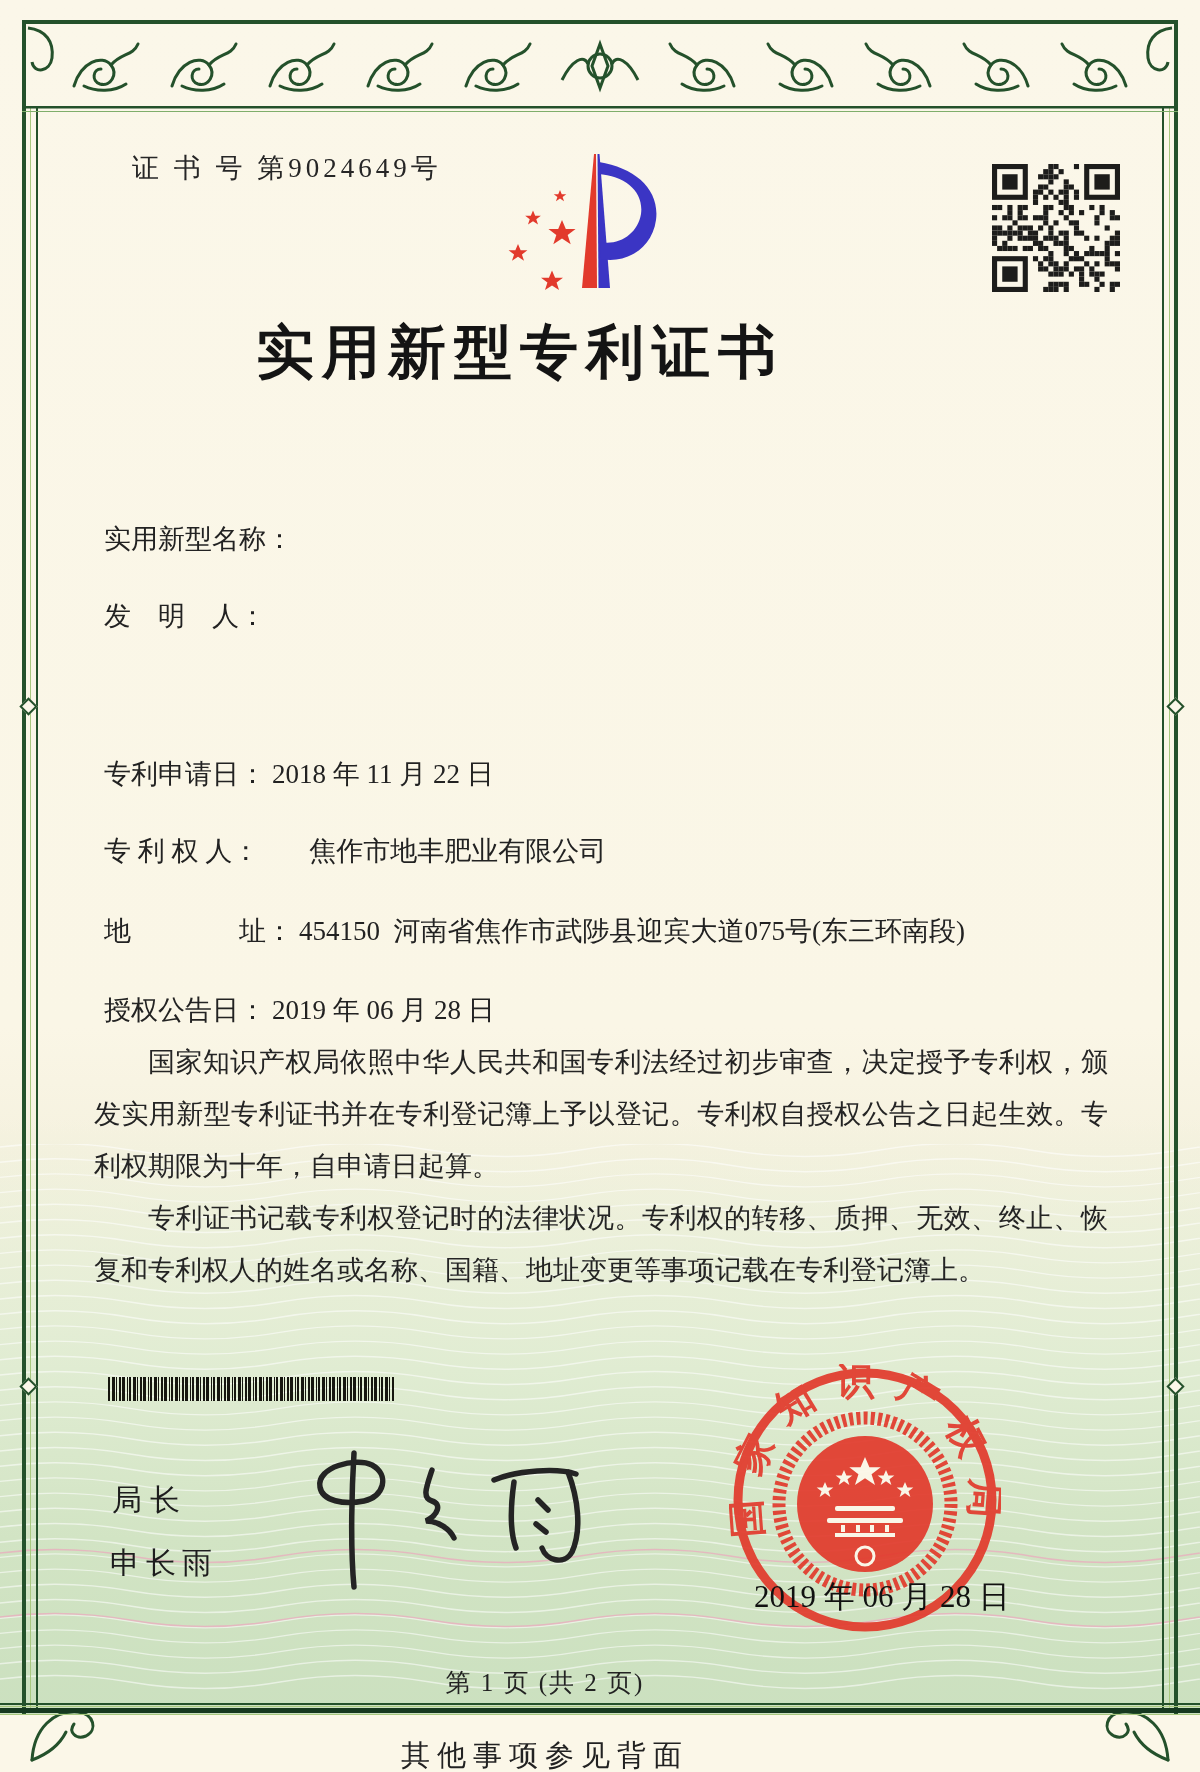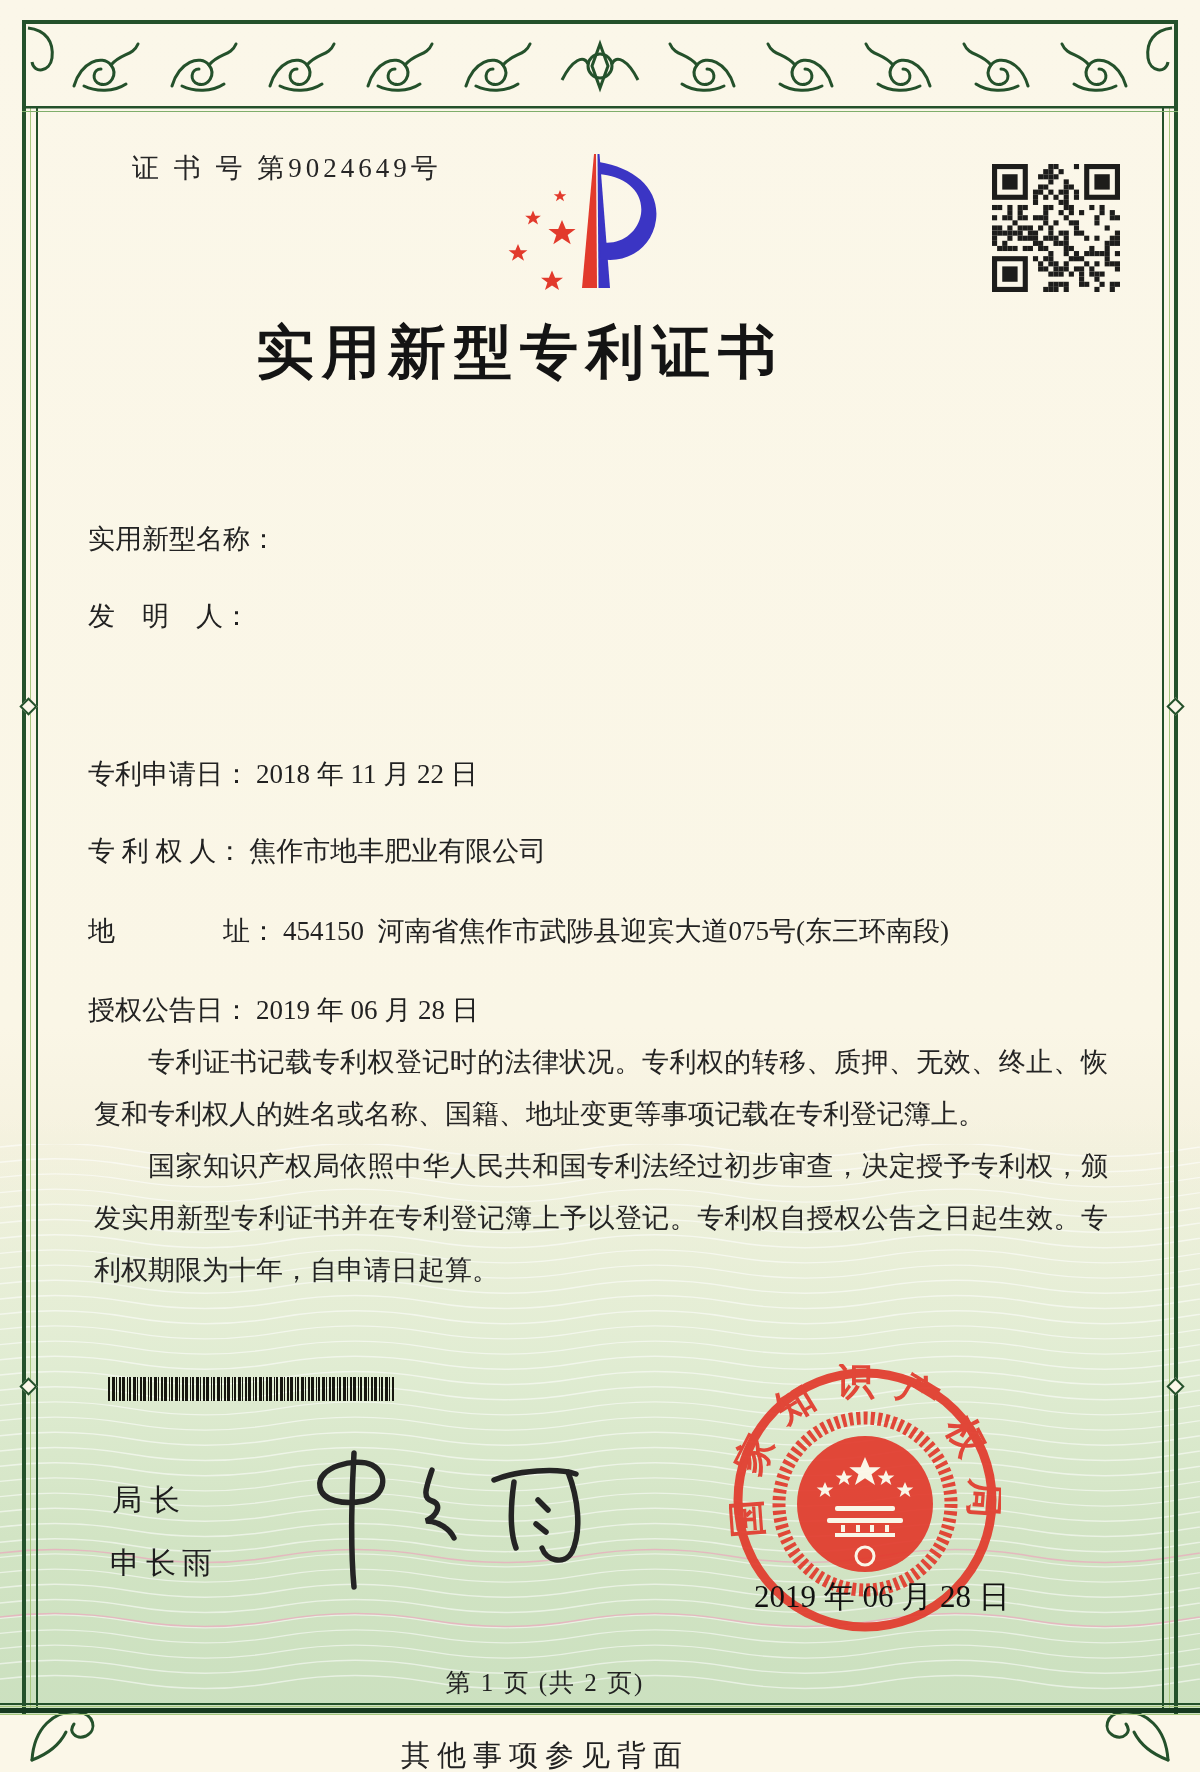--- a/index.html
+++ b/index.html
@@ -15,21 +15,21 @@
   .fl{position:absolute;background:#24512b;}
   .fl.light{background:#a9c87f;}
   .knot{position:absolute;width:9px;height:9px;border:2px solid #24512b;transform:rotate(45deg);background:#fbf7e9;}
   
   .cert-no{position:absolute;left:84px;top:150px;font-size:27px;letter-spacing:4px;color:#262626;margin-left:48px;}
   .logo{position:absolute;left:498px;top:138px;}
   .qr{position:absolute;left:992px;top:164px;width:128px;height:128px;}
   .title{position:absolute;left:150px;top:314px;width:740px;text-align:center;
          font-size:58px;font-weight:700;letter-spacing:8px;color:#141414;}
   
-  .row{position:absolute;left:88px;display:flex;align-items:baseline;font-size:27px;color:#222;}
+  .row{position:absolute;left:104px;display:flex;align-items:baseline;font-size:27px;color:#222;}
   .row .label,.row .value{white-space:pre;}
   .row .value{margin-left:6px;}
   .grant2{position:absolute;left:610px;display:flex;font-size:27px;color:#222;}
   
   .paras{position:absolute;left:94px;top:1036px;width:1014px;font-size:27px;line-height:52px;text-align:justify;color:#242424;}
   .paras p{margin:0;text-indent:2em;}
   
   .barcode{position:absolute;left:108px;top:1377px;width:292px;height:24px;}
   .barcode i{position:absolute;top:0;bottom:0;background:#16160f;}
   .director-label{position:absolute;left:112px;top:1480px;font-size:30px;letter-spacing:8px;color:#1d1d1d;}
@@ -371,36 +371,36 @@
   <div class="row" style="top:521px;">
     <span class="label">实用新型名称：</span>
   </div>
   <div class="row" style="top:598px;">
     <span class="label">发　明　人：</span>
   </div>
   <div class="row" style="top:756px;">
     <span class="label">专利申请日：</span>
     <span class="value">2018 年 11 月 22 日</span>
   </div>
-  <div class="row" style="top:833px;">
+  <div class="row" style="top:833px;gap:44px;">
     <span class="label">专 利 权 人：</span>
     <span class="value">焦作市地丰肥业有限公司</span>
   </div>
   <div class="row" style="top:913px;">
     <span class="label">地　　　　址：</span>
     <span class="value">454150  河南省焦作市武陟县迎宾大道075号(东三环南段)</span>
   </div>
   <div class="row" style="top:992px;">
     <span class="label">授权公告日：</span>
     <span class="value">2019 年 06 月 28 日</span>
   </div>
 
   <div class="paras">
+    <p>国家知识产权局依照中华人民共和国专利法经过初步审查，决定授予专利权，颁发实用新型专利证书并在专利登记簿上予以登记。专利权自授权公告之日起生效。专利权期限为十年，自申请日起算。</p>
     <p>专利证书记载专利权登记时的法律状况。专利权的转移、质押、无效、终止、恢复和专利权人的姓名或名称、国籍、地址变更等事项记载在专利登记簿上。</p>
-    <p>国家知识产权局依照中华人民共和国专利法经过初步审查，决定授予专利权，颁发实用新型专利证书并在专利登记簿上予以登记。专利权自授权公告之日起生效。专利权期限为十年，自申请日起算。</p>
   </div>
 
   <div class="barcode" id="barcode">
       <i style="left: 0px; width: 2px;"></i>
       <i style="left: 4px; width: 3px;"></i>
       <i style="left: 8px; width: 1px;"></i>
       <i style="left: 11px; width: 2px;"></i>
       <i style="left: 14px; width: 3px;"></i>
       <i style="left: 19px; width: 1px;"></i>
       <i style="left: 21px; width: 2px;"></i>

